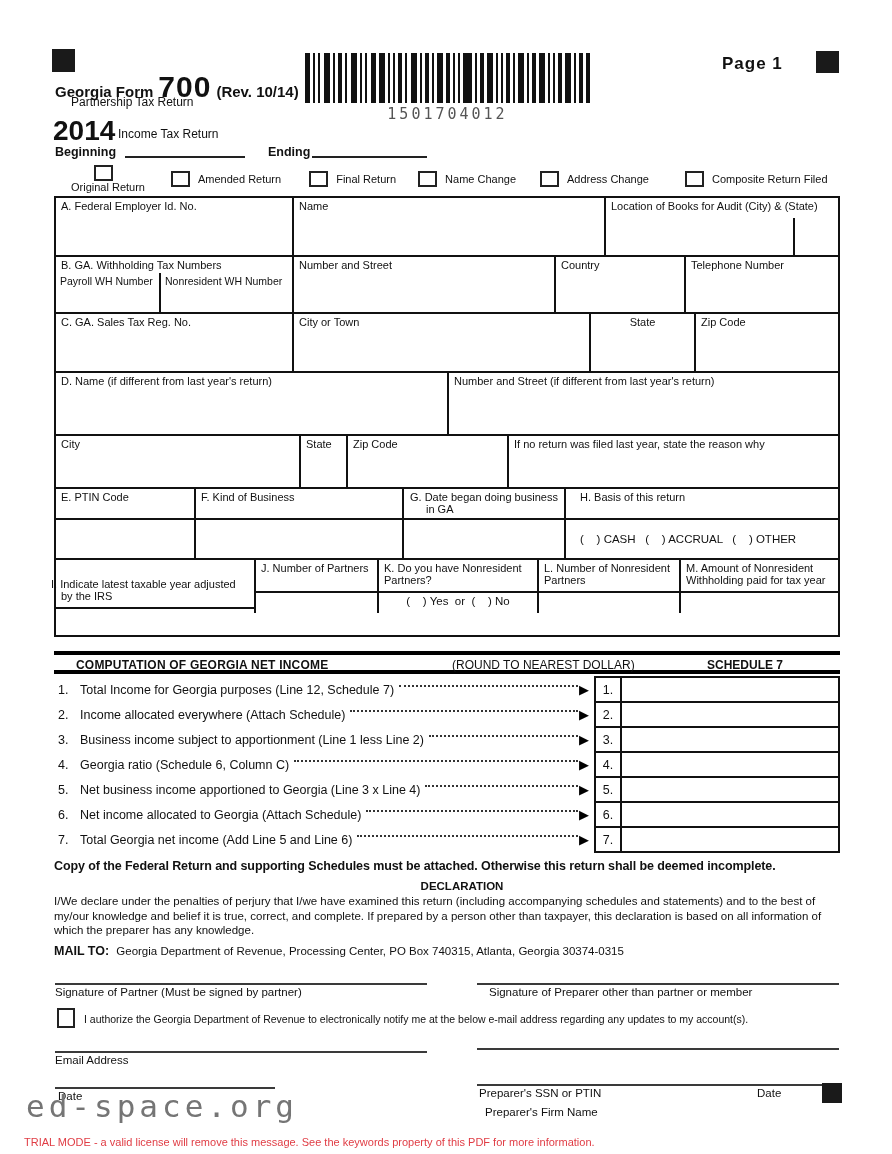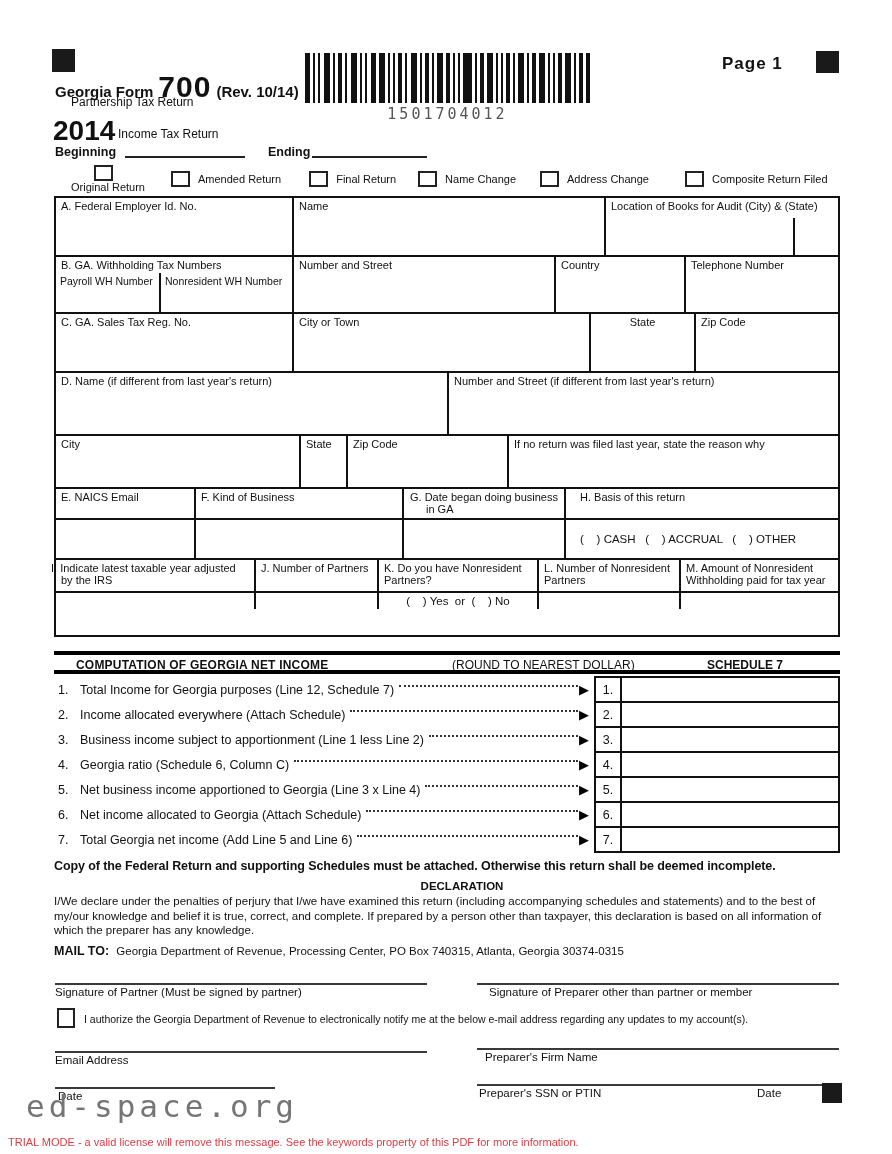--- a/index.html
+++ b/index.html
@@ -86,21 +86,21 @@
   
   .sig-line { border-top:2px solid #3a3a3a; }
   .sig-label { font-size:11.5px; }
   .auth-box { width:18px; height:20px; border:2px solid #222; background:#fff; }
   .auth-text { font-size:10.5px; }
 
   .black-sq-small { width:20px; height:20px; }
 
   .watermark { left:26px; top:1088px; font-family:"DejaVu Sans Mono", monospace;
     font-size:31px; letter-spacing:4px; color:#757575; }
-  .trial { left:8px; top:1136px; font-size:11px; color:#e03c44; }
+  .trial { left:24px; top:1136px; font-size:11px; color:#e03c44; }
 </style>
 </head>
 <body>
 
 <div class="page">
 
   <div class="abs sq" style="left:52px; top:49px; width:23px; height:23px;"></div>
 
   <div class="abs form-title-row">
     <span class="form-name">Georgia Form</span>
@@ -270,40 +270,40 @@
       <div class="cell" style="width:161px;">
         <span>Zip Code</span>
       </div>
       <div class="cell" style="flex:1;">
         <span>If no return was filed last year, state the reason why</span>
       </div>
     </div>
 
     <div class="trow" style="height:71px;">
       <div class="cell nopad hdrval" style="width:140px;">
-        <div class="hd" style="height:31px;">E. NAICS Email</div>
+        <div class="hd" style="height:31px;">E. PTIN Code</div>
         <div class="vl"></div>
       </div>
       <div class="cell nopad hdrval" style="width:208px;">
         <div class="hd" style="height:31px;">F.  Kind of Business</div>
         <div class="vl"></div>
       </div>
       <div class="cell nopad hdrval" style="width:162px;">
         <div class="hd hang" style="height:31px; padding-left:22px; text-indent:-16px;">G.  Date began doing business in GA</div>
         <div class="vl"></div>
       </div>
       <div class="cell nopad hdrval" style="flex:1;">
         <div class="hd" style="height:31px; padding-left:14px;">H. Basis of this return</div>
         <div class="vl pre" style="display:flex; align-items:center; font-size:11.5px; padding-left:14px;">(    ) CASH   (    ) ACCRUAL   (    ) OTHER</div>
       </div>
     </div>
 
     <div class="trow" style="flex:1;">
       <div class="cell nopad hdrval" style="width:200px;">
-        <div class="hd hang" style="height:33px;">I. Indicate latest taxable year adjusted by the IRS</div>
+        <div class="hd hang" style="height:33px;margin-top:16px;">I. Indicate latest taxable year adjusted by the IRS</div>
         <div class="vl"></div>
       </div>
       <div class="cell nopad hdrval" style="width:123px;">
         <div class="hd" style="height:33px;">J. Number of Partners</div>
         <div class="vl"></div>
       </div>
       <div class="cell nopad hdrval" style="width:160px;">
         <div class="hd" style="height:33px;">K. Do you have Nonresident Partners?</div>
         <div class="vl pre" style="text-align:center; font-size:11.5px;">(    ) Yes  or  (    ) No</div>
       </div>
@@ -412,21 +412,21 @@
   <div class="abs sig-line" style="left:477px; top:983px; width:362px;"></div>
   <div class="abs sig-label" style="left:489px; top:986px;">Signature of Preparer other than partner or member</div>
 
   <div class="abs auth-box" style="left:57px; top:1008px;"></div>
   <div class="abs auth-text" style="left:84px; top:1013px; width:720px;">I authorize the Georgia Department of Revenue to electronically notify me at the below e-mail address regarding any updates to my account(s).</div>
 
   <div class="abs sig-line" style="left:55px; top:1051px; width:372px;"></div>
   <div class="abs sig-label" style="left:55px; top:1054px;">Email Address</div>
 
   <div class="abs sig-line" style="left:477px; top:1048px; width:362px;"></div>
-  <div class="abs sig-label" style="left:485px; top:1051px;">Preparer's Firm Name</div>
+  <div class="abs sig-label" style="left:485px; top:1106px;">Preparer's Firm Name</div>
 
   <div class="abs sig-line" style="left:55px; top:1087px; width:220px;"></div>
   <div class="abs sig-label" style="left:58px; top:1090px;">Date</div>
 
   <div class="abs sig-line" style="left:477px; top:1084px; width:362px;"></div>
   <div class="abs sig-label" style="left:479px; top:1087px;">Preparer's SSN or PTIN</div>
   <div class="abs sig-label" style="left:757px; top:1087px;">Date</div>
   <div class="abs sq black-sq-small" style="left:822px; top:1083px;"></div>
 
   <div class="abs watermark">ed-space.org</div>

